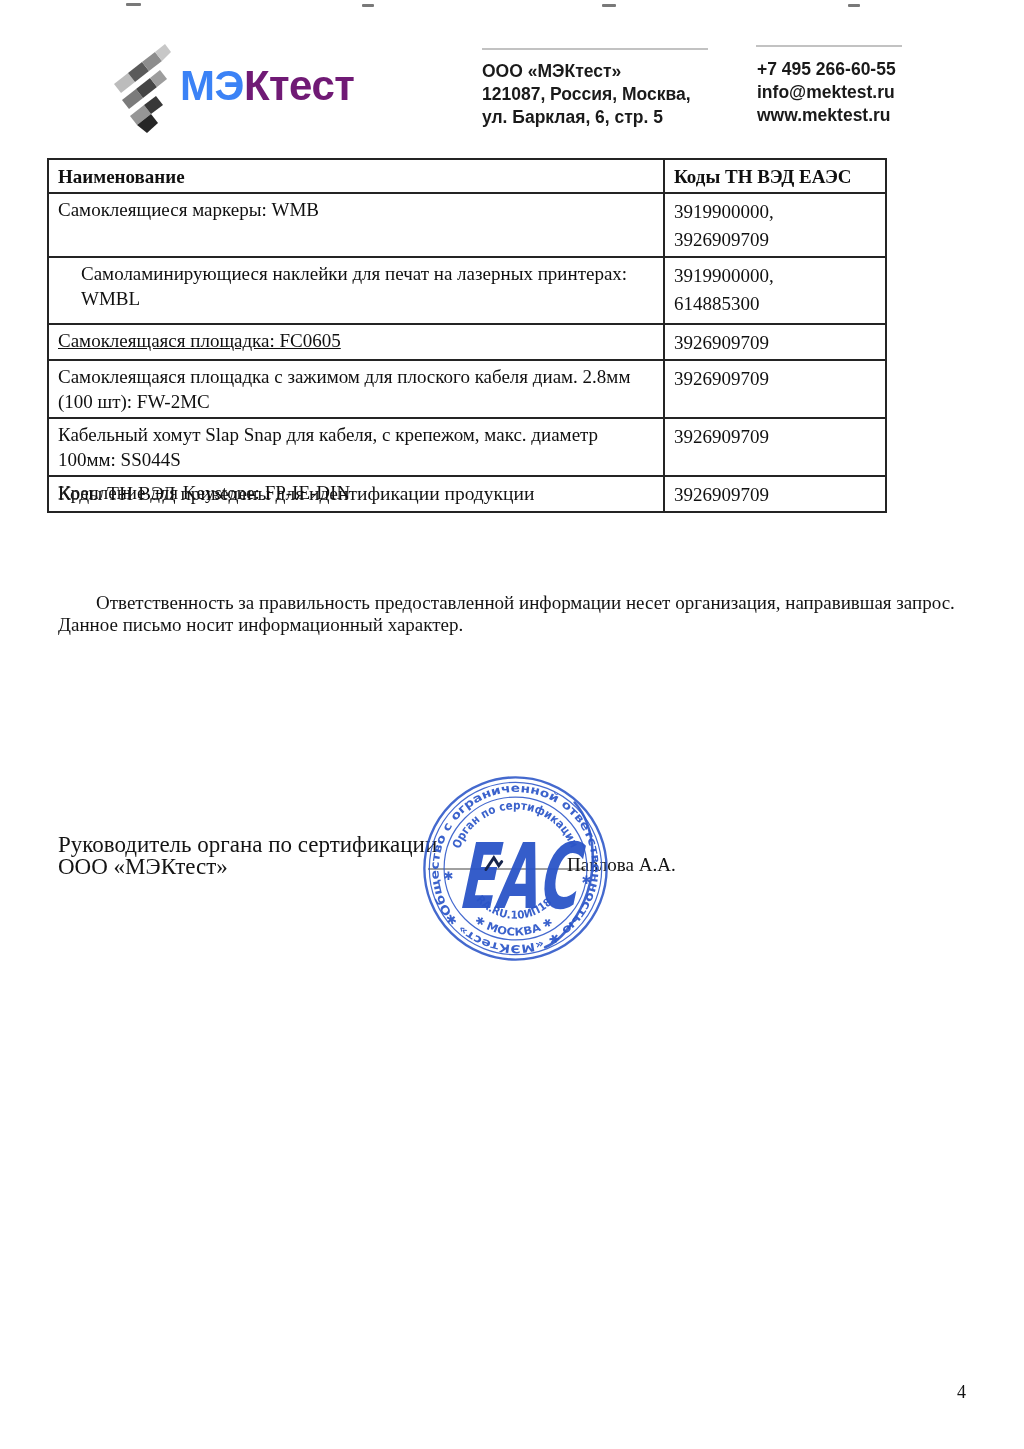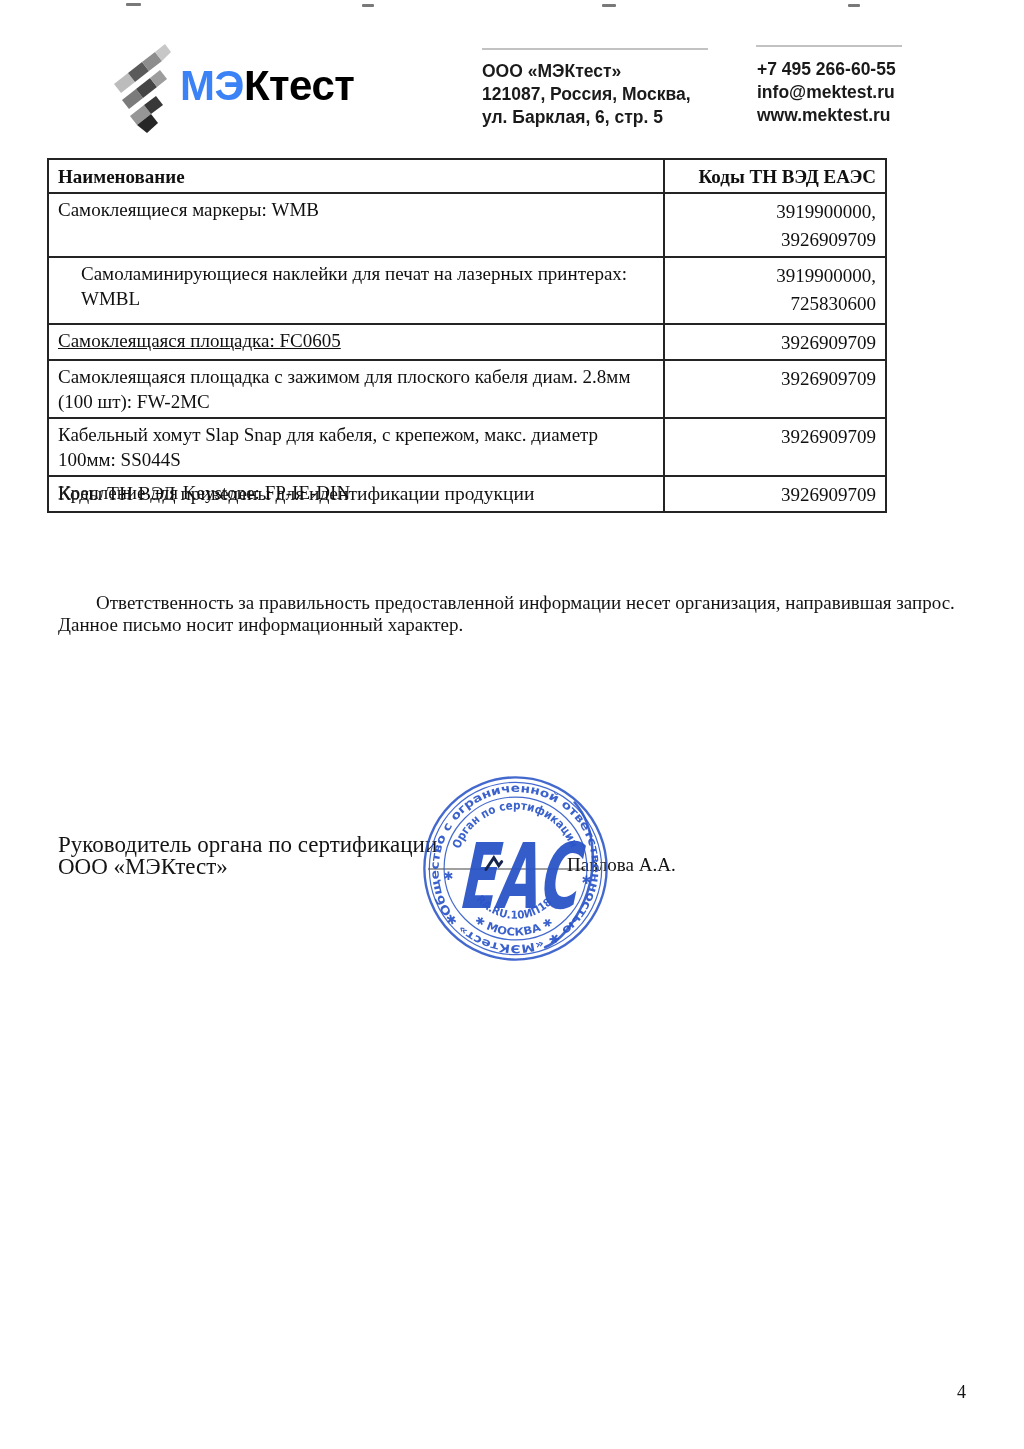--- a/index.html
+++ b/index.html
@@ -10,33 +10,33 @@
   }
   .abs{position:absolute;}
 
   
   .dash{position:absolute;height:3px;background:#4c4c4c;opacity:.75;border-radius:1px;}
 
   
   .logo-text{left:180px;top:62px;font-family:"Liberation Sans",sans-serif;
     font-weight:bold;font-size:42px;letter-spacing:-.5px;white-space:nowrap;}
   .logo-gray{color:#3b82f6;}
-  .logo-black{color:#000000;}
+  .logo-black{color:#701a75;}
   .hdr-rule{position:absolute;height:2px;background:#b3b3b3;opacity:.8;}
   .hdr-block{position:absolute;font-family:"Liberation Sans",sans-serif;
     font-weight:bold;font-size:17.5px;line-height:23px;color:#1a1a1a;white-space:nowrap;}
 
   
   table.doc-table{position:absolute;left:47px;top:158px;width:840px;
     border-collapse:collapse;table-layout:fixed;font-size:19px;color:#101010;}
   .doc-table td,.doc-table th{border:2px solid #242424;vertical-align:top;
     padding:3px 9px;line-height:25px;}
   .doc-table th{font-weight:bold;vertical-align:middle;padding-top:2px;padding-bottom:2px;}
   .doc-table th.c1{text-align:left;}
-  .doc-table .c2{width:202px;text-align:right;}
+  .doc-table .c2{width:202px;text-align:left;}
   .code-line{line-height:27px;padding-top:1px;}
   .code-line:empty{display:none;}
 
   .note{left:58px;top:483px;font-size:19.5px;}
 
   .body-text{left:58px;top:592px;width:908px;font-size:19px;line-height:22px;
     text-align:justify;}
   .body-text p{margin:0;}
   .body-text p.ind{text-indent:38px;}
 
@@ -97,21 +97,21 @@
     <td style="height:56px;border-radius:25px;">Самоклеящиеся маркеры: WMB</td>
     <td class="c2">
       <div class="code-line">3919900000,</div>
       <div class="code-line">3926909709</div>
     </td>
   </tr>
   <tr>
     <td style="height:59px;padding-left:32px;">Самоламинирующиеся наклейки для печат на лазерных принтерах: WMBL</td>
     <td class="c2">
       <div class="code-line">3919900000,</div>
-      <div class="code-line">725830600</div>
+      <div class="code-line">614885300</div>
     </td>
   </tr>
   <tr>
     <td style="height:27px;text-decoration:underline;">Самоклеящаяся площадка: FC0605</td>
     <td class="c2">
       <div class="code-line">3926909709</div>
 
     </td>
   </tr>
   <tr>

